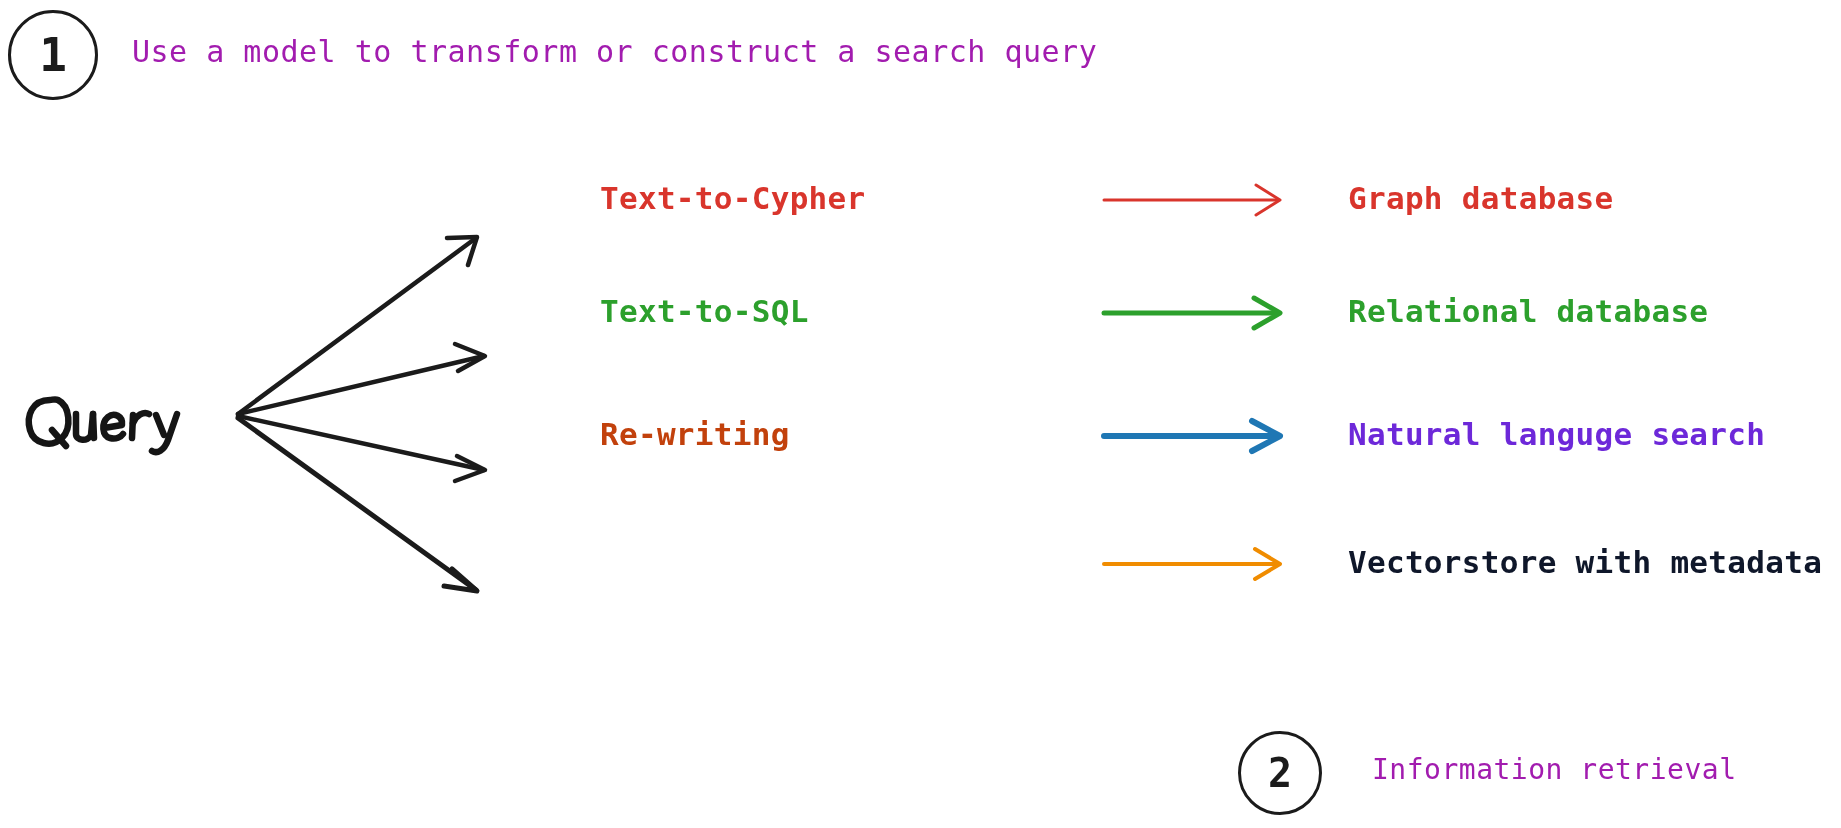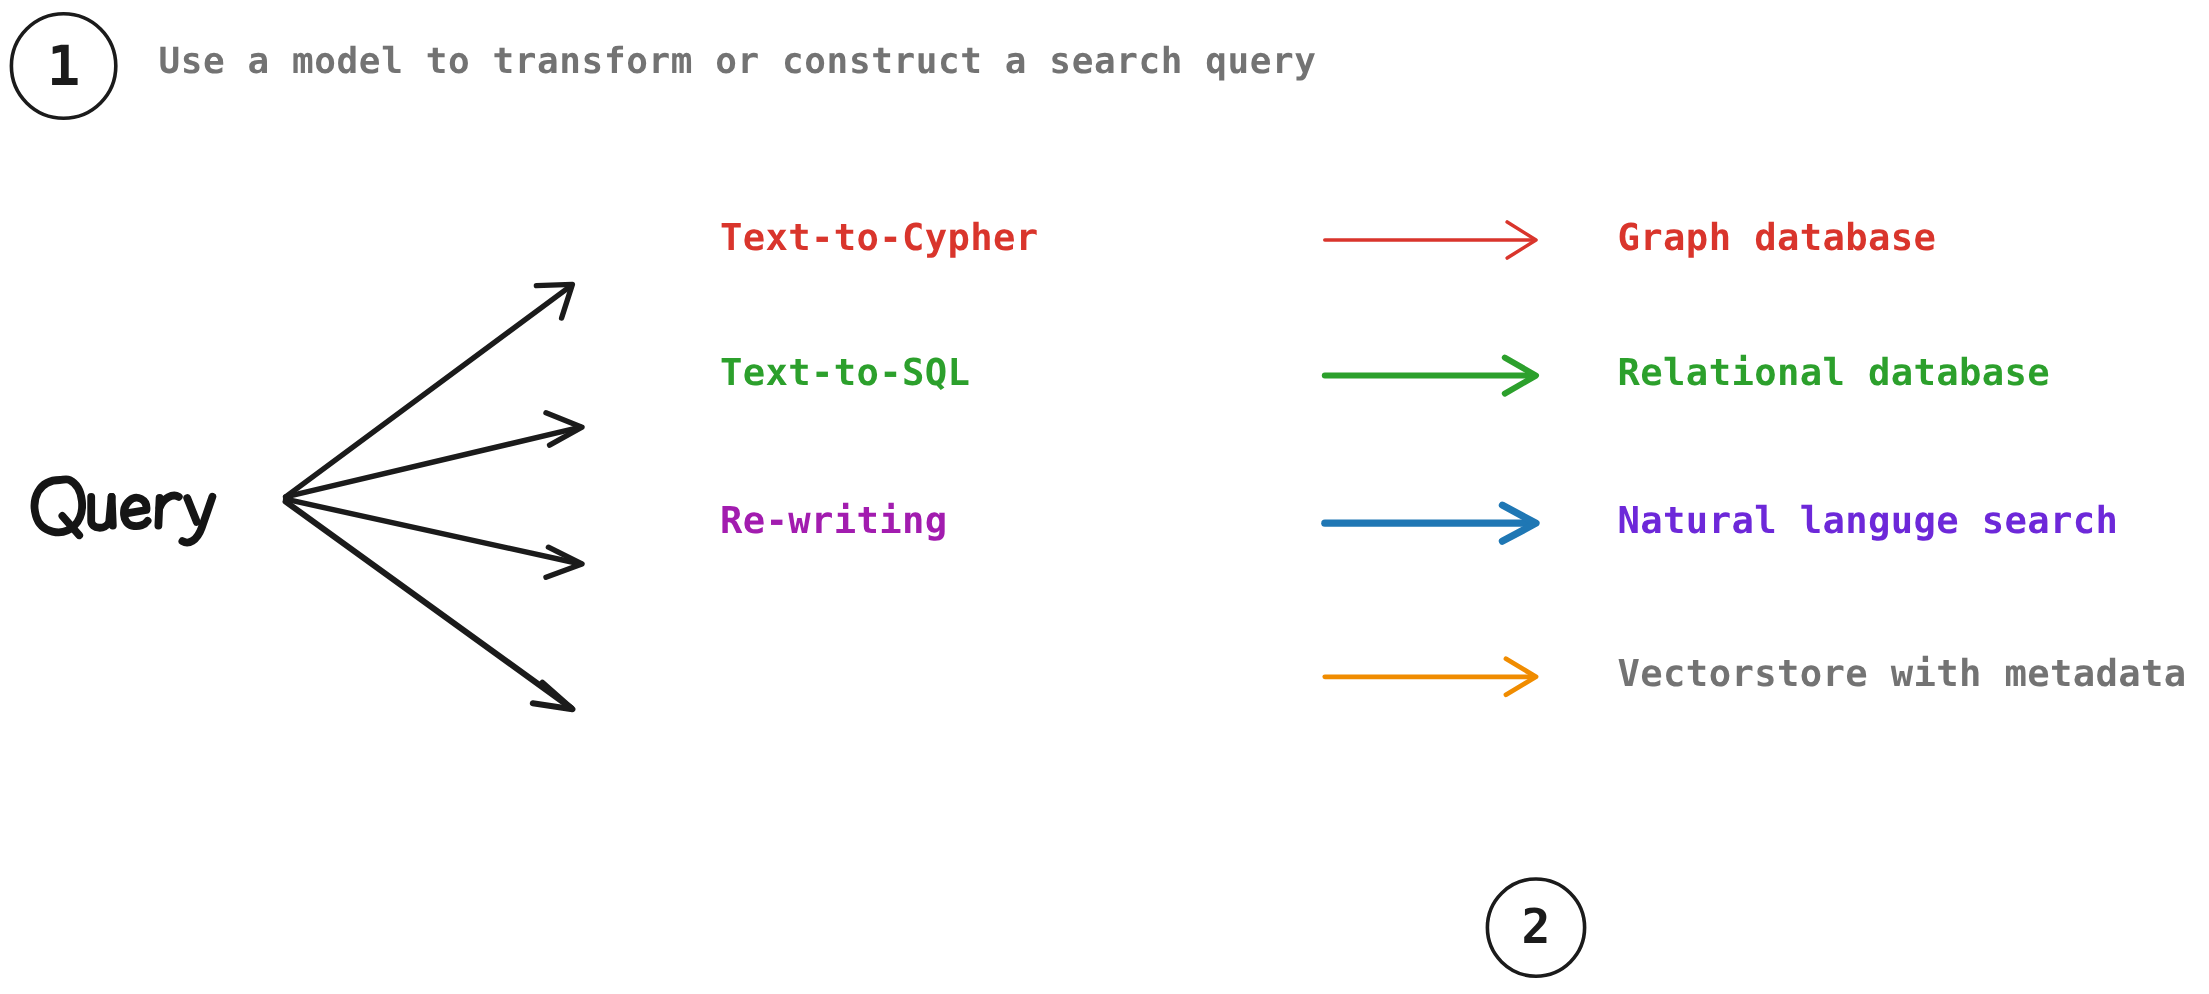--- a/index.html
+++ b/index.html
@@ -37,23 +37,23 @@
   }
   #step2-badge {
     left: 1238px; top: 731px;
     width: 84px;  height: 84px;
     font-size: 40px;
   }
 
   
   .step-caption {
     position: absolute;
-    color: #737373;
-    font-family: "DejaVu Sans Mono", "Liberation Mono", monospace;
-    font-weight: 700;
+    color: #a21caf;
+    font-family: "DejaVu Sans Mono", "Liberation Mono", monospace;
+    font-weight: 400;
     white-space: nowrap;
   }
   #step1-caption {
     left: 132px; top: 34px;
     font-size: 30px;
     letter-spacing: 0.5px;
   }
   #step2-caption {
     left: 1372px; top: 753px;
     font-size: 28px;
@@ -182,37 +182,38 @@
     <svg class="row-arrow" viewBox="0 0 200 48">
       <g stroke="#d9352c" fill="none" stroke-linecap="round" stroke-linejoin="round" stroke-width="3">
         <path d="M14 26 L188 26"></path>
         <path d="M166 11 L190 26 L166 41"></path>
       </g>
     </svg>
     <div class="target-label" style="color:#d9352c">Graph database</div>
   </div>
 
   <div class="row" style="top:412px">
-    <div class="method-label" style="color:#a21caf">Re-writing</div>
+    <div class="method-label" style="color:#c2410c">Re-writing</div>
     <svg class="row-arrow" viewBox="0 0 200 48">
       <g stroke="#1f77b4" fill="none" stroke-linecap="round" stroke-linejoin="round" stroke-width="6">
         <path d="M14 26 L184 26"></path>
         <path d="M162 11 L190 26 L162 41"></path>
       </g>
     </svg>
     <div class="target-label" style="color:#6d28d9">Natural languge search</div>
   </div>
 
   <div class="row" style="top:540px">
     <svg class="row-arrow" viewBox="0 0 200 48">
       <g stroke="#f08c00" fill="none" stroke-linecap="round" stroke-linejoin="round" stroke-width="4">
         <path d="M14 26 L187 26"></path>
         <path d="M165 11 L190 26 L165 41"></path>
       </g>
     </svg>
-    <div class="target-label" style="color:#737373">Vectorstore with metadata</div>
+    <div class="target-label" style="color:#0f172a">Vectorstore with metadata</div>
   </div>
 
   <div class="step-badge" id="step2-badge">
     <span>2</span>
   </div>
+  <div class="step-caption" id="step2-caption">Information retrieval</div>
 
 </div>
 
 </body></html>

